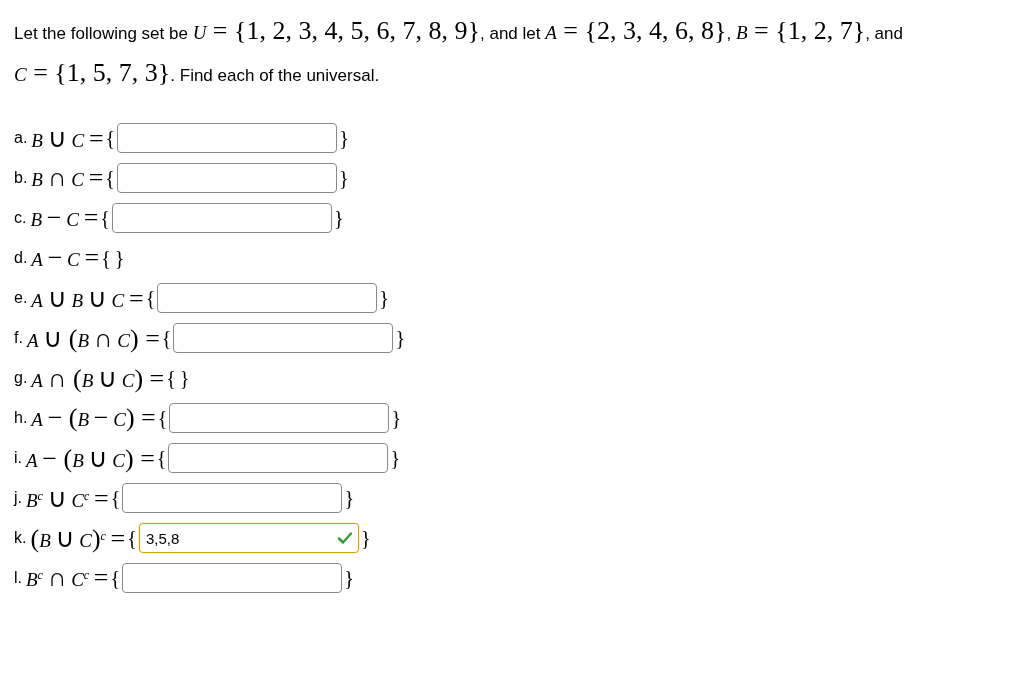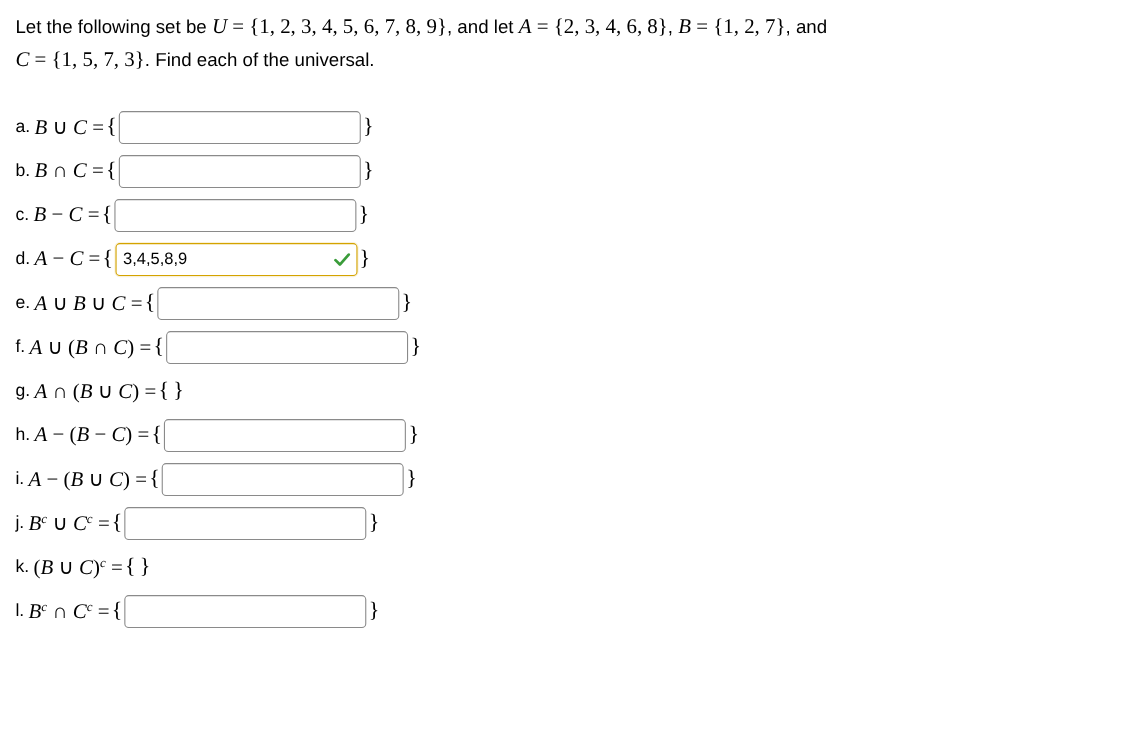--- a/index.html
+++ b/index.html
@@ -8,21 +8,21 @@
     margin: 0;
     padding: 10px 14px;
     color: #000;
     background: #fff;
   }
   .problem-text {
     line-height: 1.6;
     margin-bottom: 28px;
   }
   .math-i { font-family: 'Times New Roman', serif; font-style: italic; font-size: 19px; }
-  .math   { font-family: 'Times New Roman', serif; font-size: 19px; }
+  .math   { font-family: 'Times New Roman', serif; font-size: 26px; }
   .parts { }
   .row {
     display: flex;
     align-items: center;
     margin: 6px 0;
     min-height: 34px;
   }
   .label-area {
     display: flex;
     align-items: center;
@@ -108,23 +108,20 @@
       </div>
       <span class="input-wrap "><input type="text" class="ans-input" style=""></span>
       <span class="brace">}</span>
     </div>
     <div class="row">
       <div class="label-area">
         <span class="part-letter">d.</span> 
         <span><span class="math-i">A</span> <span class="math">−</span> <span class="math-i">C</span> <span class="math">=</span></span> 
         <span class="brace">{</span>
       </div>
-      <span class="input-wrap correct"><input type="text" class="ans-input" value="3,4,5,8,9" style=""><svg class="status-icon" viewBox="0 0 16 16">
-          <path fill="none" stroke="#3a9c3a" stroke-width="2.5" stroke-linecap="round" stroke-linejoin="round" d="M2 8.5 L6 12.5 L14 3.5"></path>
-        </svg></span>
       <span class="brace">}</span>
     </div>
     <div class="row">
       <div class="label-area">
         <span class="part-letter">e.</span> 
         <span><span class="math-i">A</span> <span class="math">∪</span> <span class="math-i">B</span> <span class="math">∪</span> <span class="math-i">C</span> <span class="math">=</span></span> 
         <span class="brace">{</span>
       </div>
       <span class="input-wrap "><input type="text" class="ans-input" style=""></span>
       <span class="brace">}</span>
@@ -172,20 +169,23 @@
       </div>
       <span class="input-wrap "><input type="text" class="ans-input" style=""></span>
       <span class="brace">}</span>
     </div>
     <div class="row">
       <div class="label-area">
         <span class="part-letter">k.</span> 
         <span><span class="math">(</span><span class="math-i">B</span> <span class="math">∪</span> <span class="math-i">C</span><span class="math">)</span><span class="sup">c</span> <span class="math">=</span></span> 
         <span class="brace">{</span>
       </div>
+      <span class="input-wrap correct"><input type="text" class="ans-input" value="3,5,8" style=""><svg class="status-icon" viewBox="0 0 16 16">
+          <path fill="none" stroke="#3a9c3a" stroke-width="2.5" stroke-linecap="round" stroke-linejoin="round" d="M2 8.5 L6 12.5 L14 3.5"></path>
+        </svg></span>
       <span class="brace">}</span>
     </div>
     <div class="row">
       <div class="label-area">
         <span class="part-letter">l.</span> 
         <span><span class="math-i">B</span><span class="sup">c</span> <span class="math">∩</span> <span class="math-i">C</span><span class="sup">c</span> <span class="math">=</span></span> 
         <span class="brace">{</span>
       </div>
       <span class="input-wrap "><input type="text" class="ans-input" style=""></span>
       <span class="brace">}</span>

